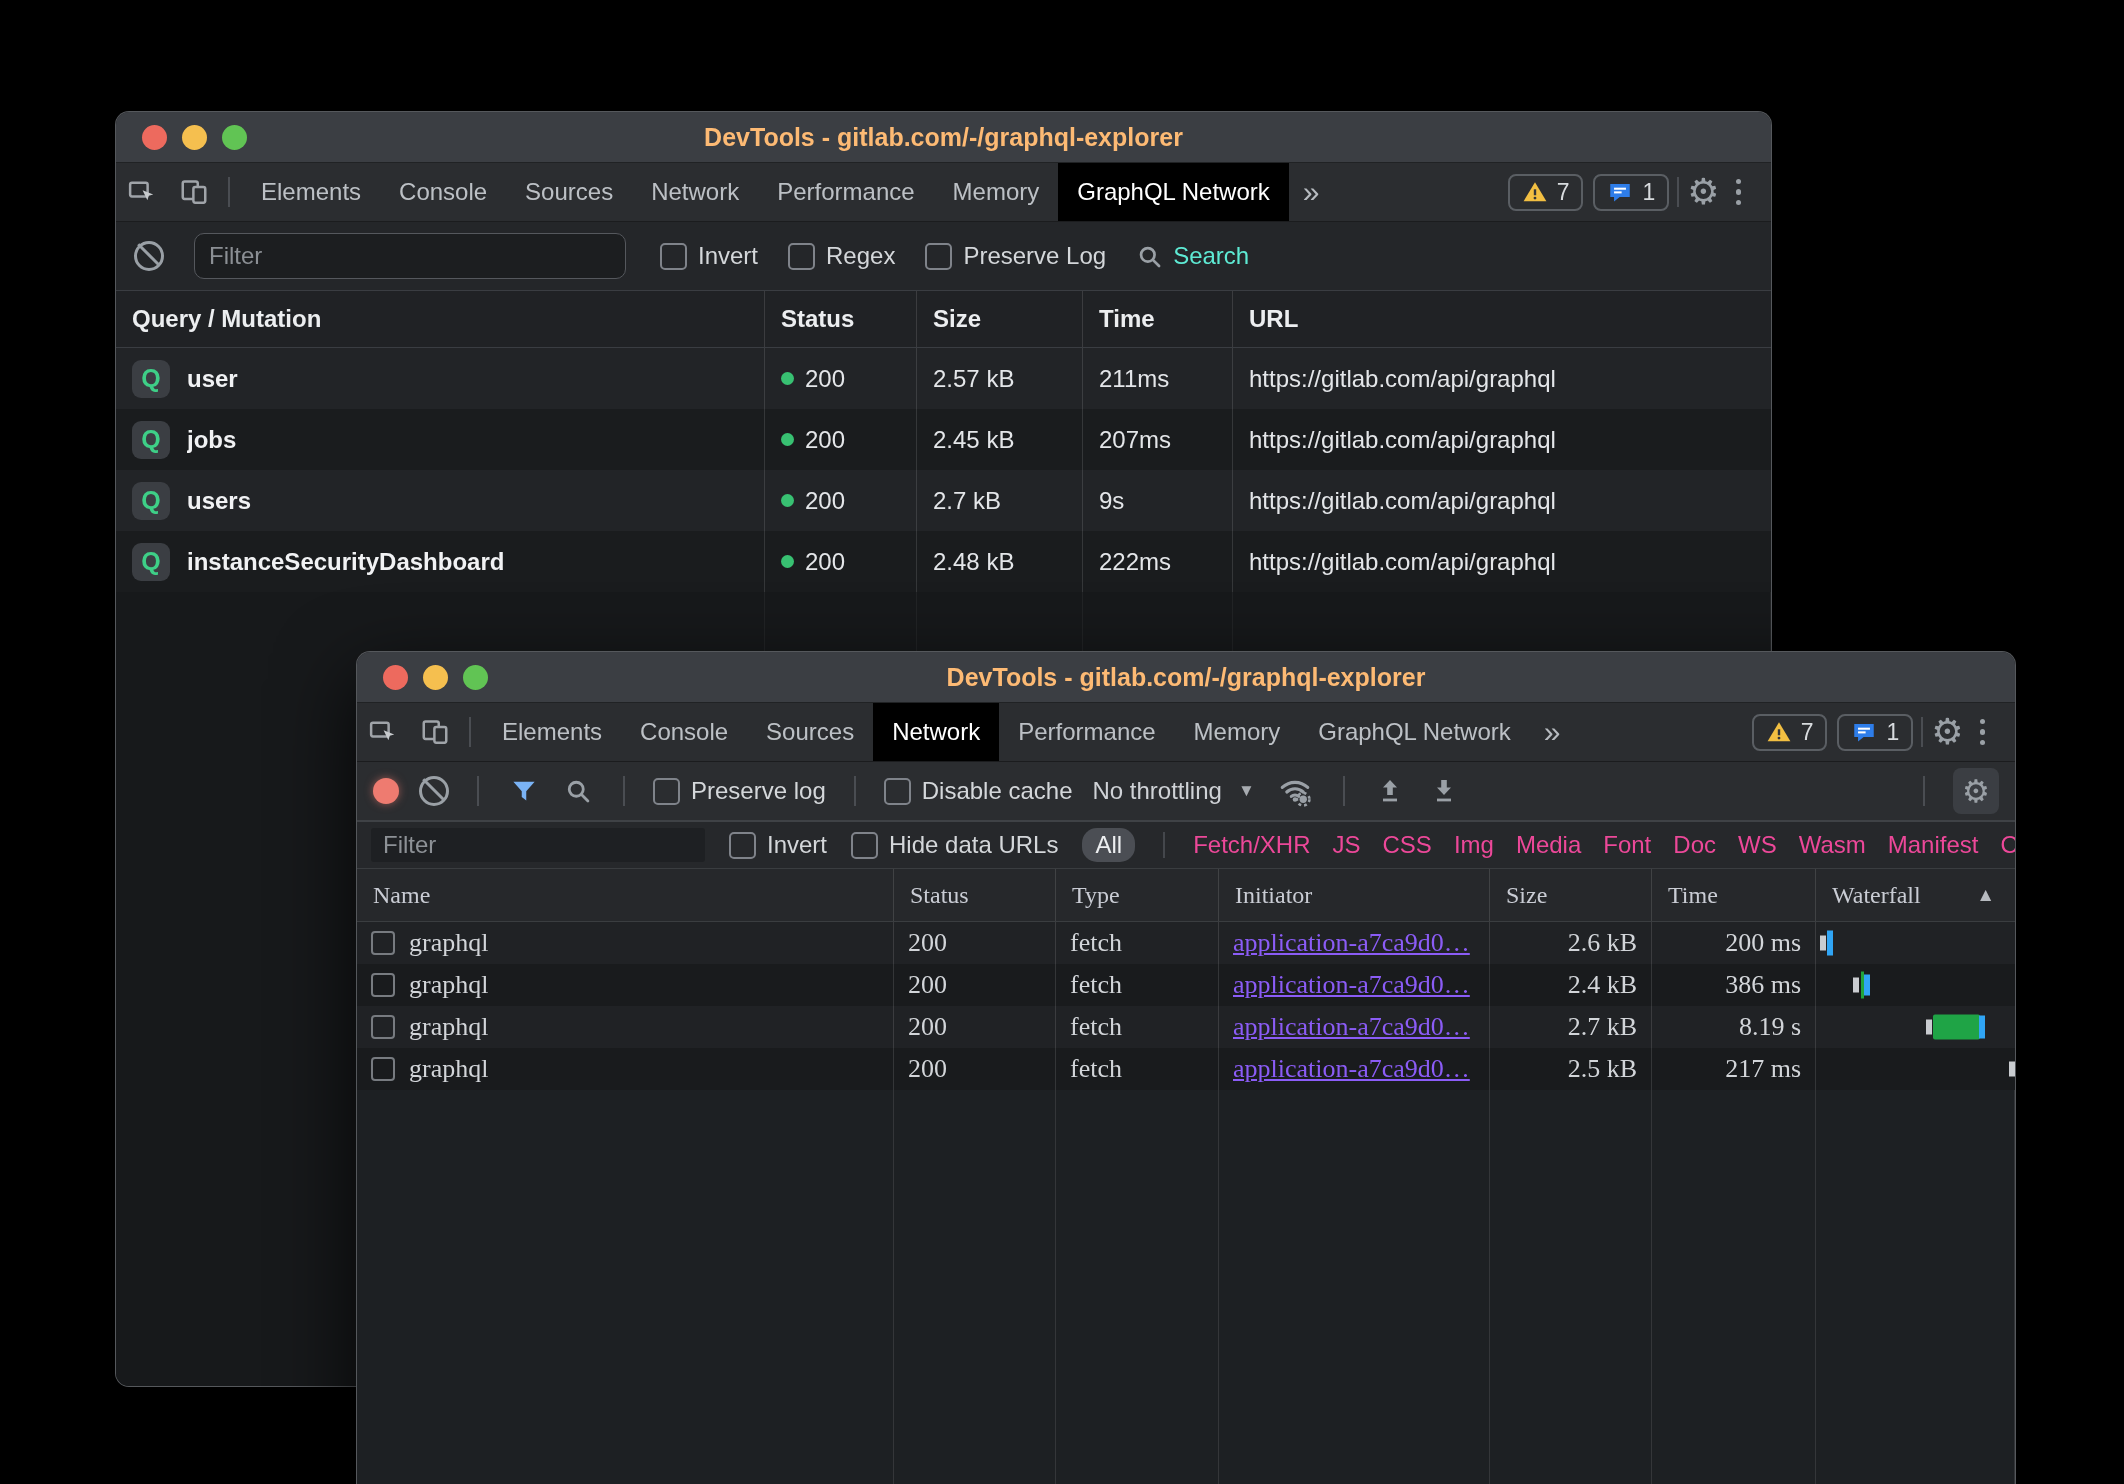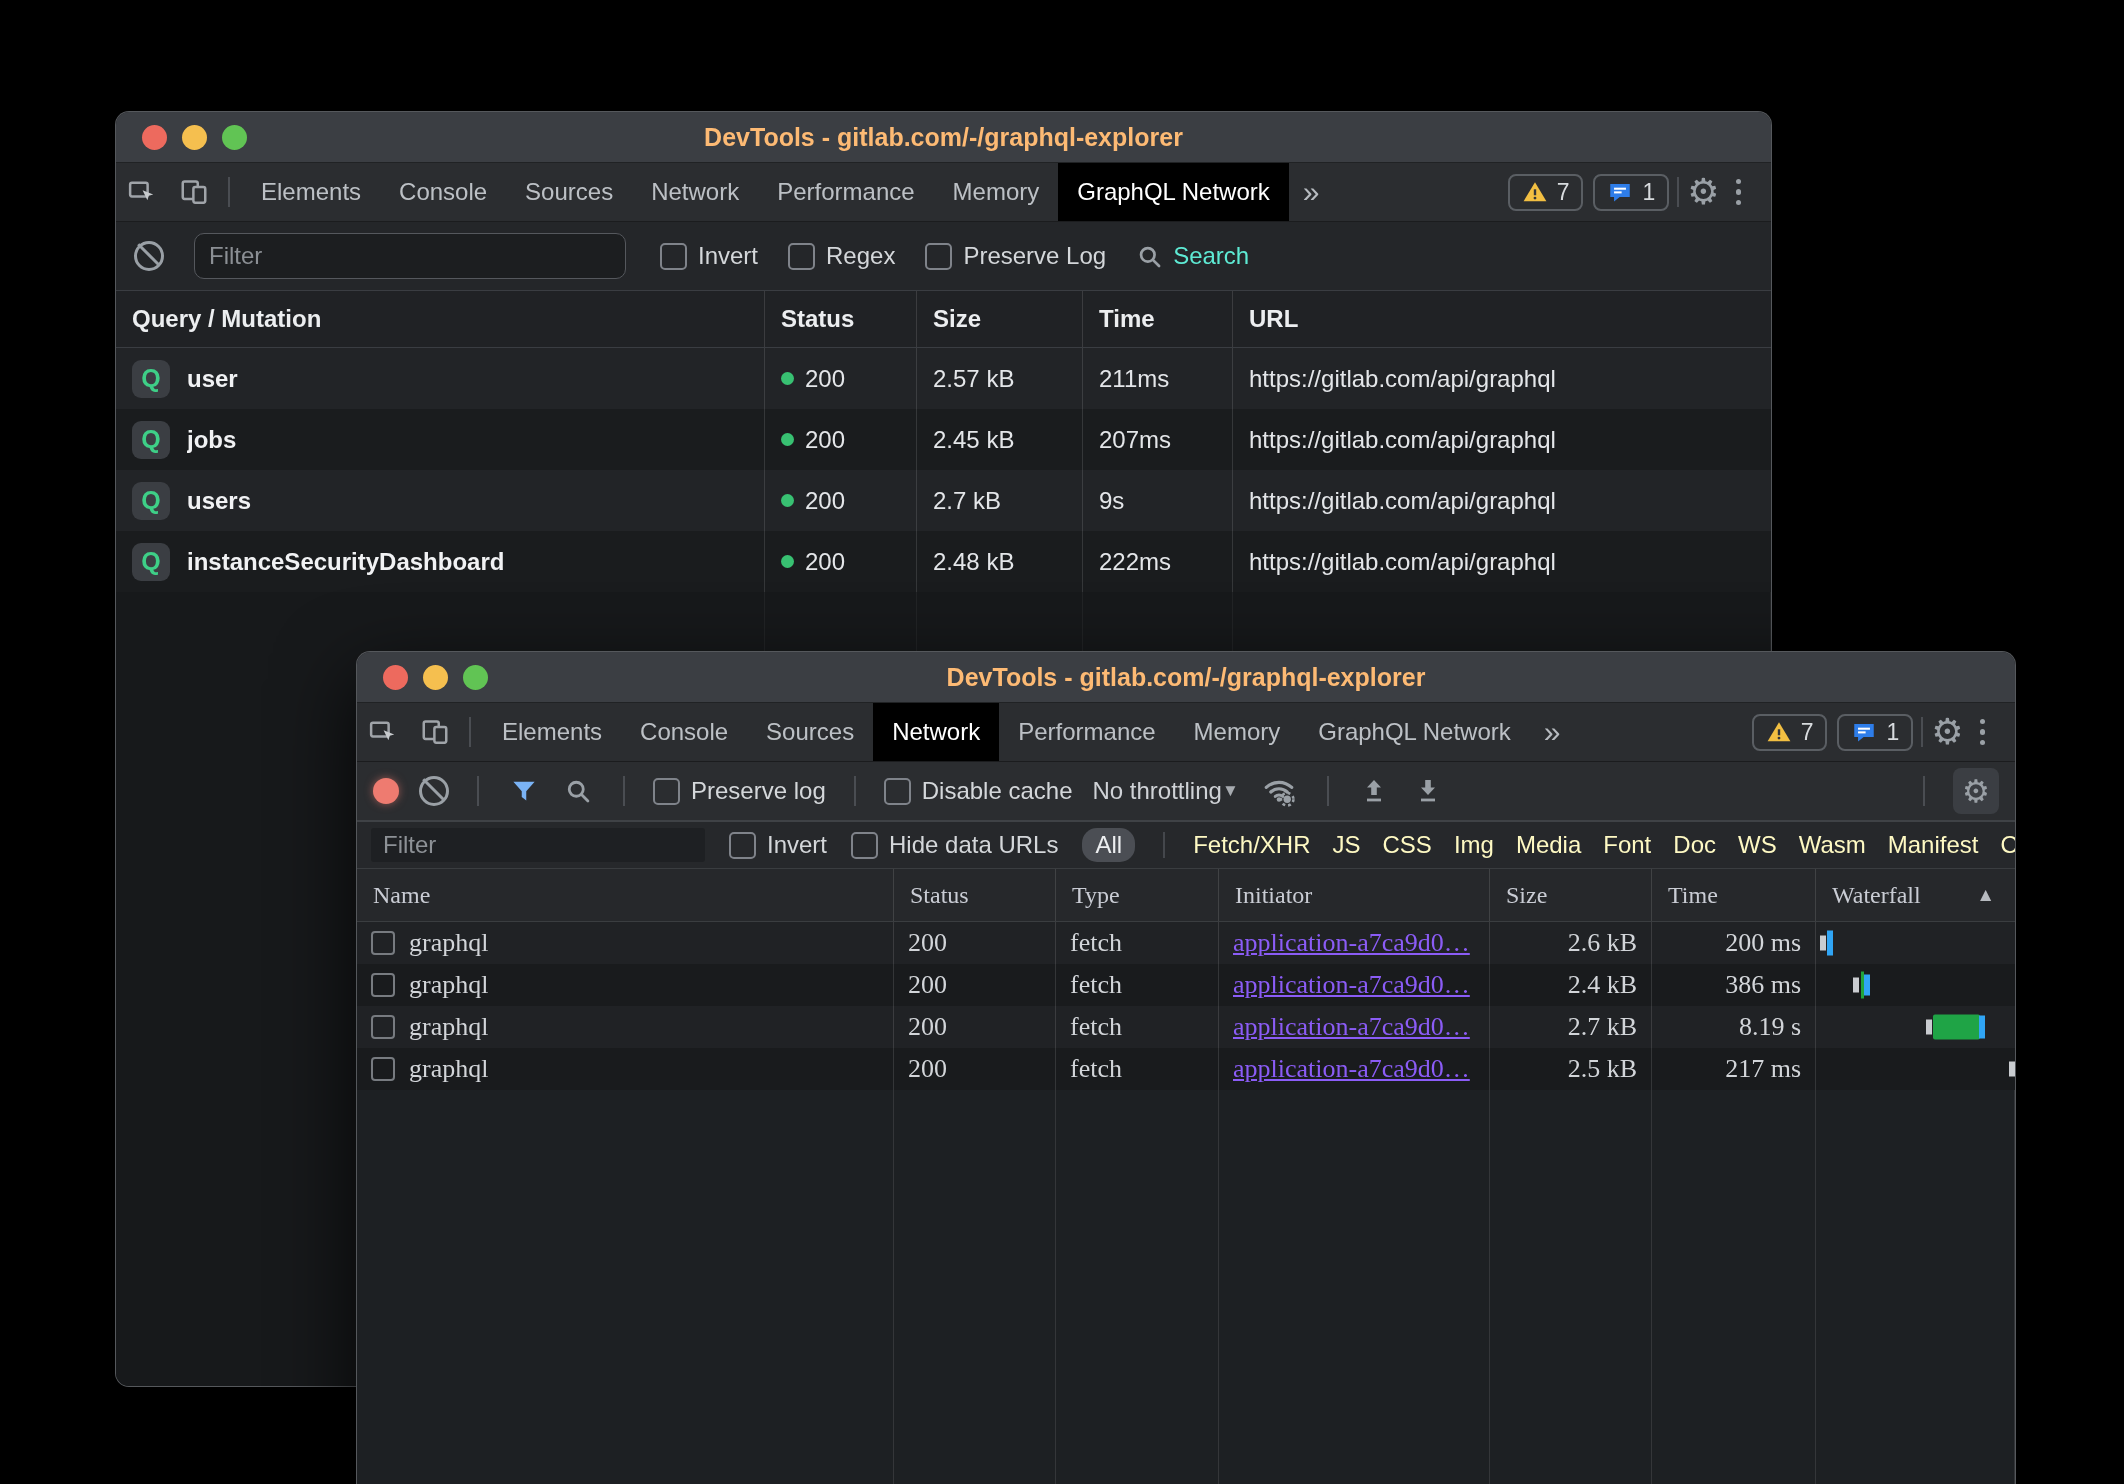--- a/index.html
+++ b/index.html
@@ -63,30 +63,30 @@
   .qname{font-weight:700;color:#f1f2f4;white-space:nowrap;overflow:hidden;text-overflow:ellipsis;}
   .dot{width:13px;height:13px;border-radius:50%;background:#38c172;margin-right:11px;flex:0 0 auto;}
   .url{white-space:nowrap;overflow:hidden;text-overflow:ellipsis;}
   .gql-fill{flex:1;background:#17191b;}
   .gql-fill .c{border-right:1.5px solid rgba(255,255,255,.05);height:100%;}
 
   
   .net-toolbar{height:58px;flex:0 0 58px;background:#2b2d30;display:flex;align-items:center;gap:20px;
     padding:0 16px;border-bottom:2px solid #3f4246;}
   .rec{width:26px;height:26px;border-radius:50%;background:#ee7b70;box-shadow:0 0 9px rgba(238,123,112,.55);flex:0 0 auto;}
-  .throttle{display:flex;align-items:center;font-size:24px;color:#cfd2d6;white-space:nowrap;}
+  .throttle{display:flex;align-items:center;gap:16px;font-size:24px;color:#cfd2d6;white-space:nowrap;}
   .darr{font-size:17px;color:#a7abb0;}
   .spacer{flex:1;}
 
   .net-filterbar{height:46px;flex:0 0 46px;background:#26282b;display:flex;align-items:center;gap:24px;padding:0 14px;}
   .net-filter{width:330px;height:34px;border:none;border-radius:3px;background:#1e2023;color:#e8eaed;
     font-size:24px;padding:0 12px;outline:none;font-family:inherit;}
   .net-filter::placeholder{color:#8d9196;}
   .chips{display:flex;align-items:center;gap:22px;}
-  .chip{font-size:24px;color:#fef9c3;white-space:nowrap;}
+  .chip{font-size:24px;color:#ec4899;white-space:nowrap;}
   .chip.sel{background:#4b4e54;color:#eceef0;border-radius:15px;padding:3px 13px;}
   .net-filterbar2{height:46px;flex:0 0 46px;background:#26282b;display:flex;align-items:center;gap:30px;padding:0 16px;}
 
   .net-grid{display:grid;grid-template-columns:537px 162px 163px 271px 162px 164px 1fr;font-family:Liberation Serif, serif;}
   .net-header{height:52px;background:#26282b;border-top:1.5px solid #3a3d40;border-bottom:1.5px solid #3a3d40;}
   .net-header .c{font-size:24px;color:#c9ccd4;}
   .nrow{height:42px;font-size:26px;color:#d2d5d9;}
   .nrow:nth-child(odd){background:#202225;}
   .nrow:nth-child(even){background:#191b1d;}
   .nrow .c{padding:0 14px;}

